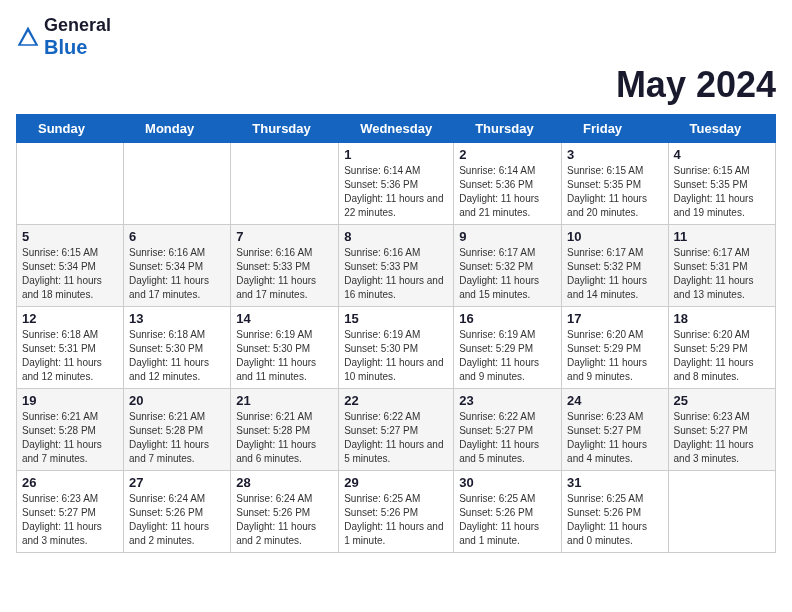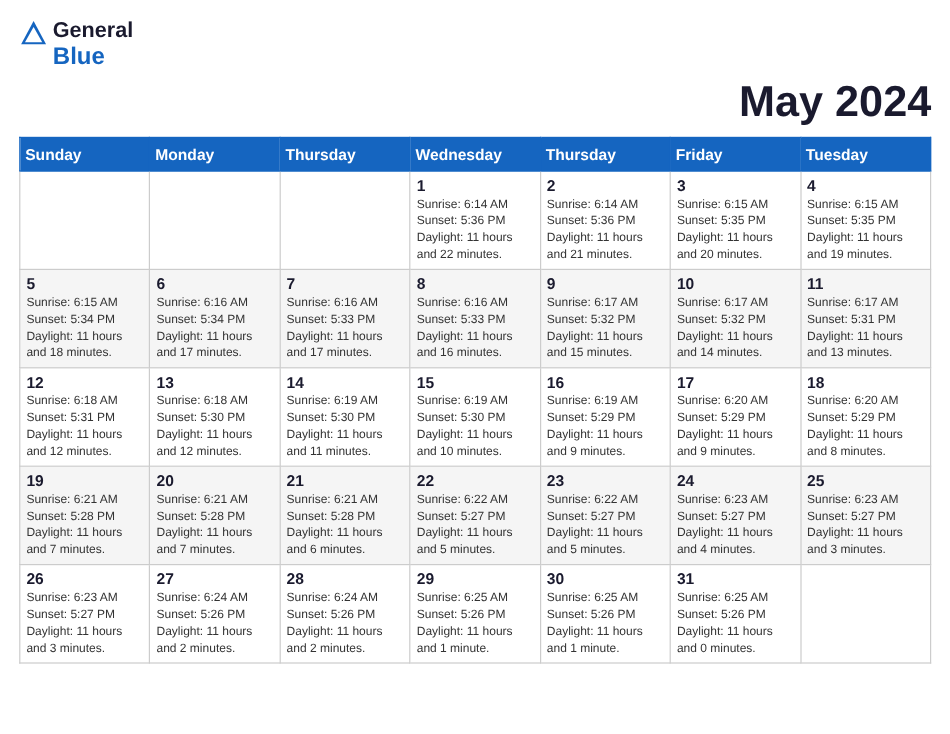--- a/index.html
+++ b/index.html
@@ -11,21 +11,21 @@
       padding: 16px;
     }
     .header-area {
       display: flex;
       justify-content: space-between;
       align-items: flex-start;
       margin-bottom: 8px;
     }
     .logo {
       display: flex;
-      align-items: flex-start;
+      align-items: center;
       gap: 4px;
     }
     .logo-text {
       display: flex;
       flex-direction: column;
       line-height: 1.1;
     }
     .logo-general {
       font-size: 18px;
       font-weight: bold;
@@ -54,21 +54,21 @@
       color: #333;
     }
     .calendar-table {
       width: 100%;
       border-collapse: collapse;
       font-size: 11px;
     }
     .calendar-table thead tr th {
       background-color: #1565c0;
       color: #fff;
-      padding: 6px 4px;
+      padding: 6px 21px;
       text-align: left;
       font-size: 13px;
       font-weight: bold;
       border: 1px solid #1565c0;
     }
     .calendar-table tbody tr td {
       border: 1px solid #ccc;
       vertical-align: top;
       padding: 4px 5px;
       min-height: 70px;

